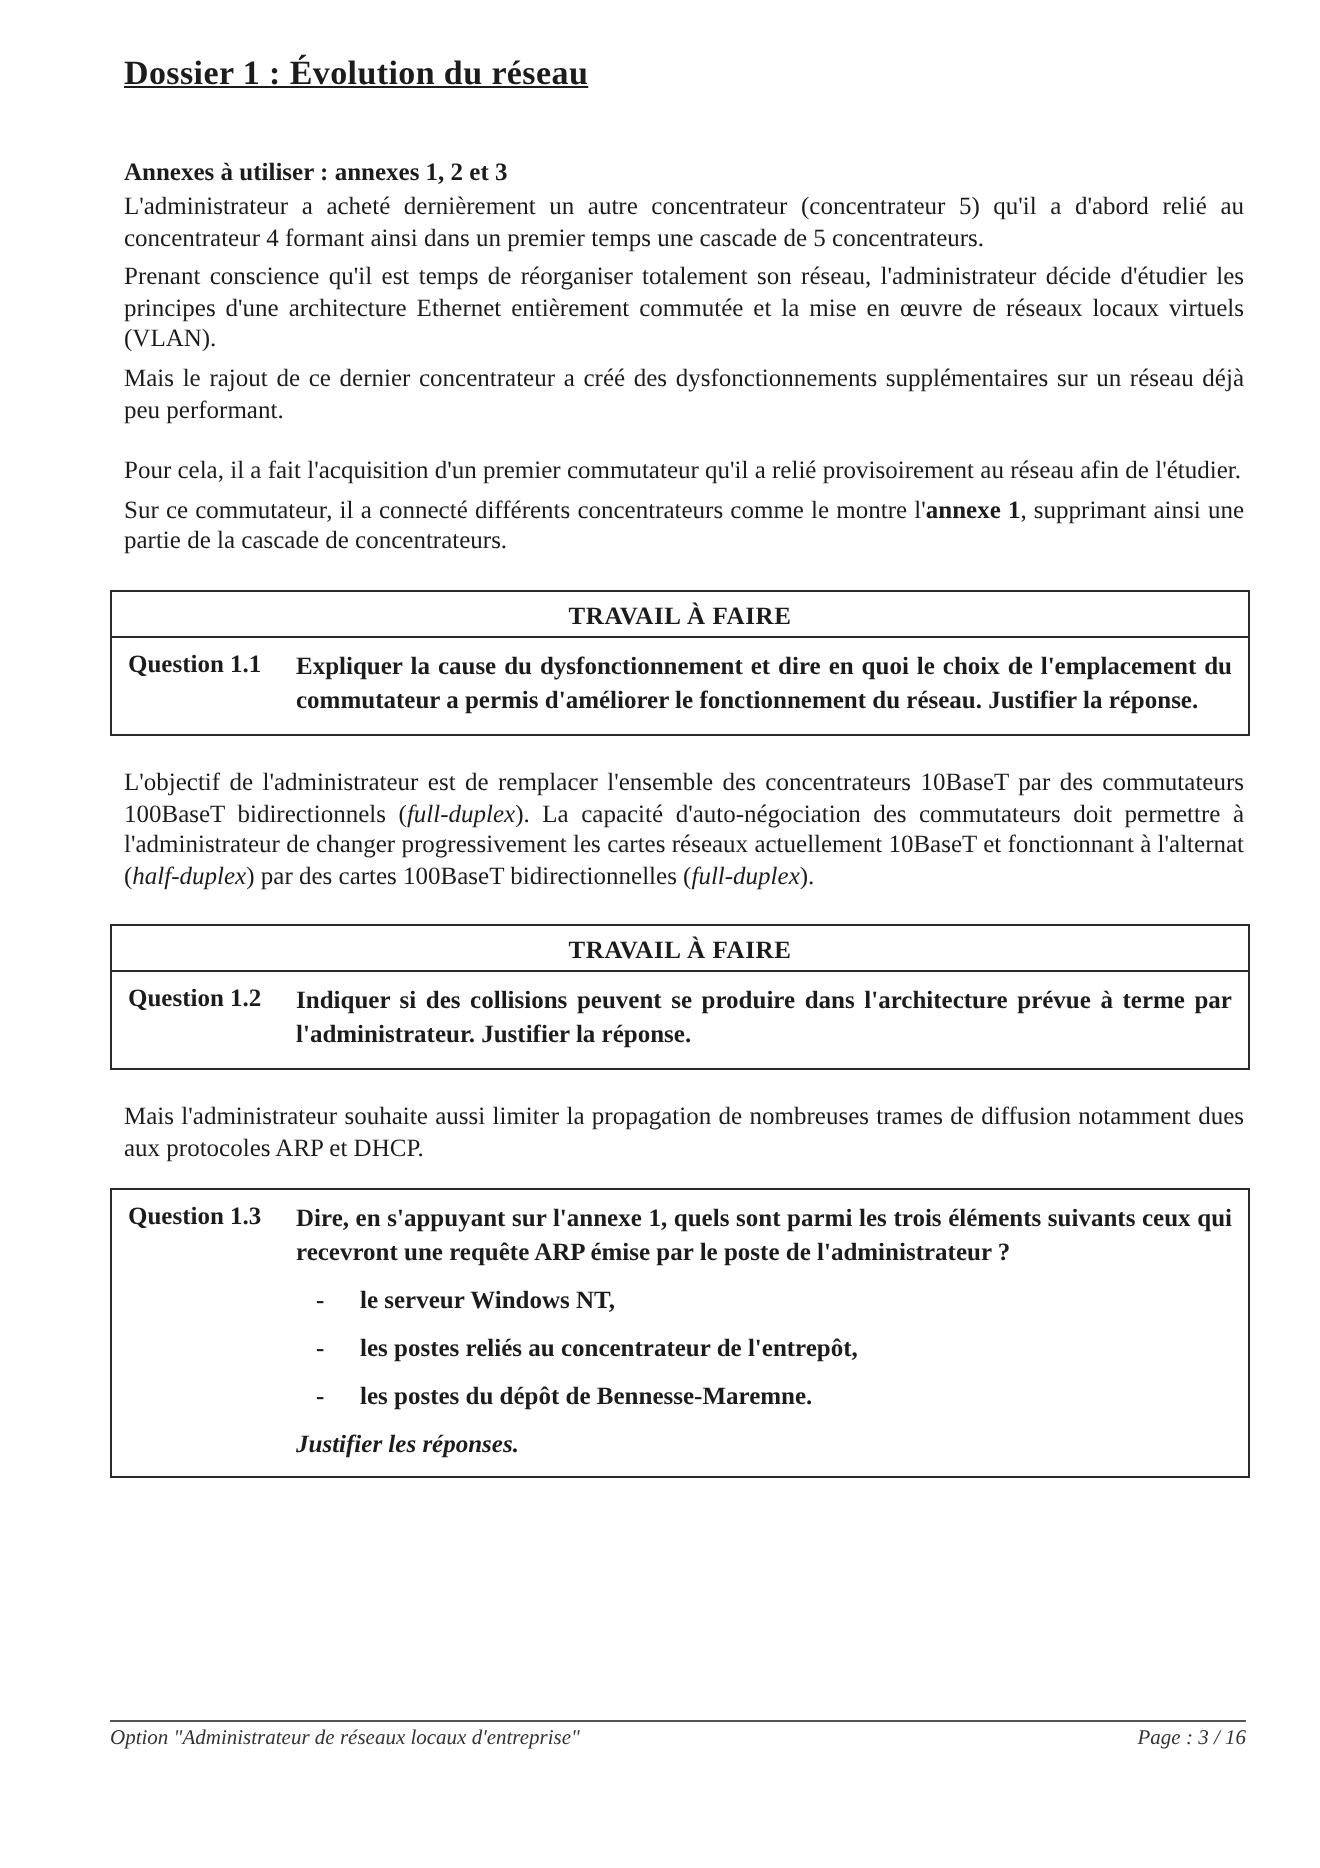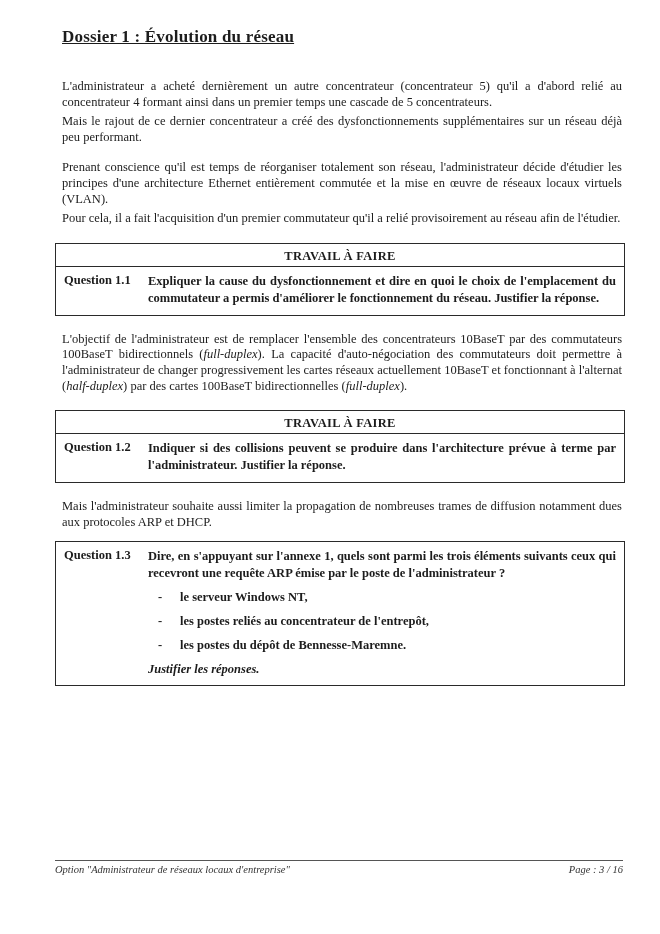--- a/index.html
+++ b/index.html
@@ -42,29 +42,31 @@
     font-size:10.5px; font-style:italic; color:#333;
   }
 </style>
 </head>
 <body>
 
 <div class="content">
 
   <div class="title">Dossier 1 : Évolution du réseau</div>
 
+  <div class="annexes">Annexes à utiliser : annexes 1, 2 et 3</div>
 
   <p class="para"><span>L'administrateur a acheté dernièrement un autre concentrateur (concentrateur 5) qu'il a d'abord relié au concentrateur 4 formant ainsi dans un premier temps une cascade de 5 concentrateurs.</span></p>
 
+  <p class="para"><span>Prenant conscience qu'il est temps de réorganiser totalement son réseau, l'administrateur décide d'étudier les principes d'une architecture Ethernet entièrement commutée et la mise en œuvre de réseaux locaux virtuels (VLAN).</span></p>
+
   <p class="para gap-after"><span>Mais le rajout de ce dernier concentrateur a créé des dysfonctionnements supplémentaires sur un réseau déjà peu performant.</span></p>
-
-  <p class="para"><span>Prenant conscience qu'il est temps de réorganiser totalement son réseau, l'administrateur décide d'étudier les principes d'une architecture Ethernet entièrement commutée et la mise en œuvre de réseaux locaux virtuels (VLAN).</span></p>
 
   <p class="para"><span>Pour cela, il a fait l'acquisition d'un premier commutateur qu'il a relié provisoirement au réseau afin de l'étudier.</span></p>
 
+  <p class="para"><span>Sur ce commutateur, il a connecté différents concentrateurs comme le montre l'</span><span class="b">annexe 1</span><span>, supprimant ainsi une partie de la cascade de concentrateurs.</span></p>
 
   <div class="workbox">
     <div class="workbox-header">TRAVAIL À FAIRE</div>
     <div class="q-row">
       <div class="q-label">Question 1.1</div>
       <div class="q-body">
         <p class="q-text"><span>Expliquer la cause du dysfonctionnement et dire en quoi le choix de l'emplacement du  commutateur a permis d'améliorer le fonctionnement du réseau. </span><span class="q-justify">Justifier la réponse.</span></p>
       </div>
     </div>
   </div>

